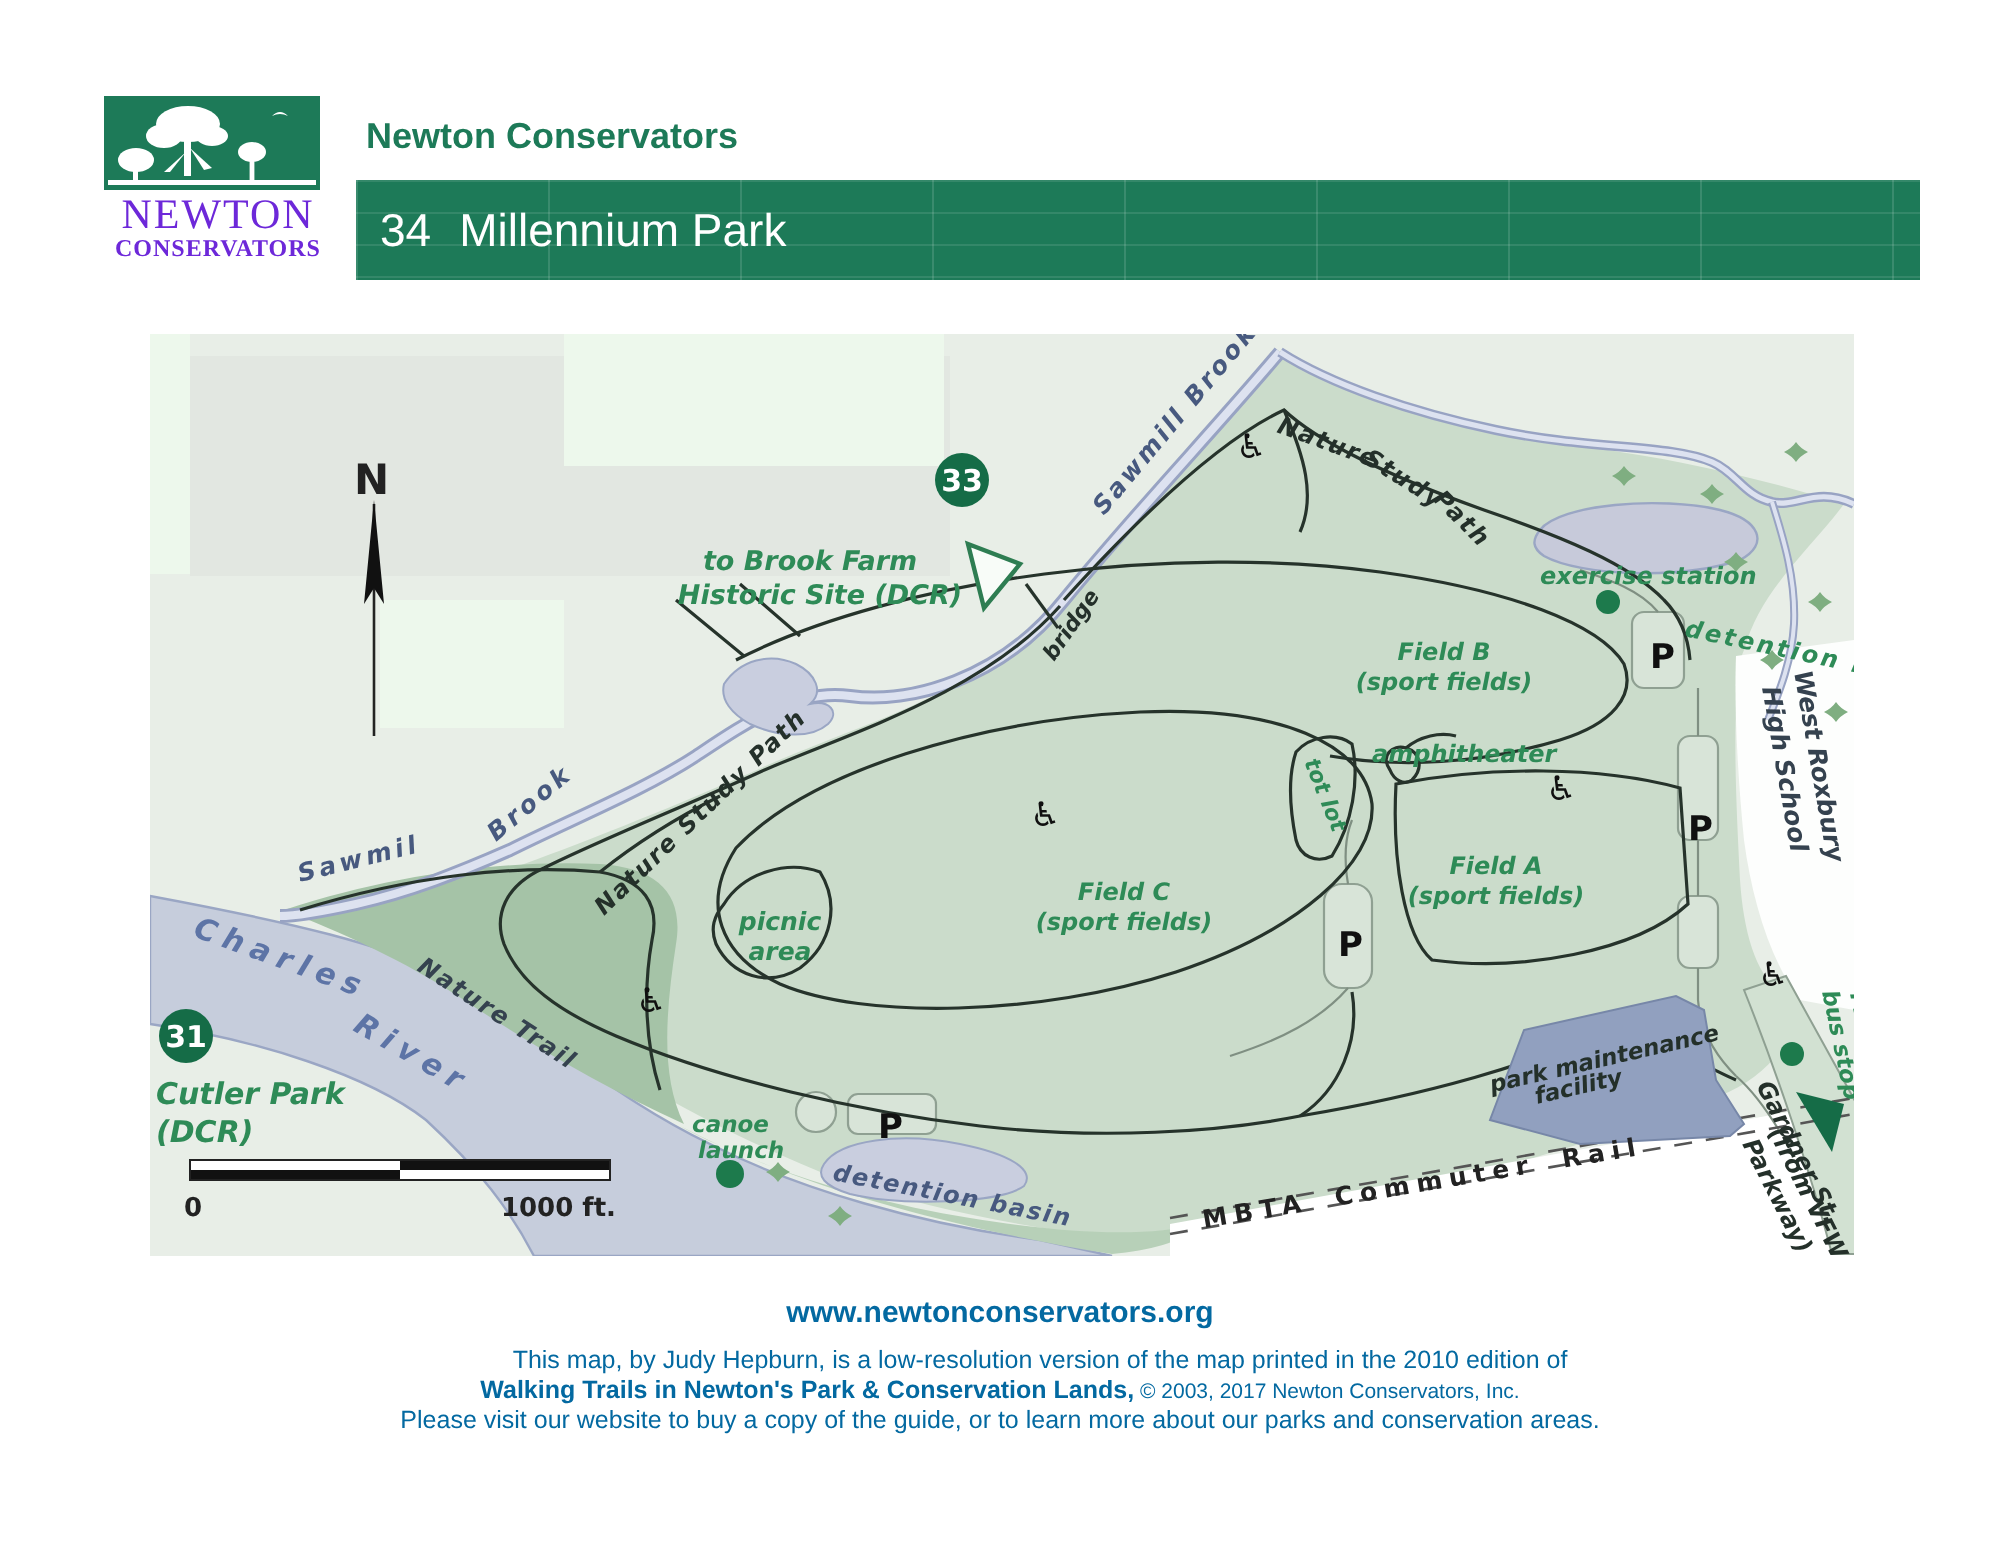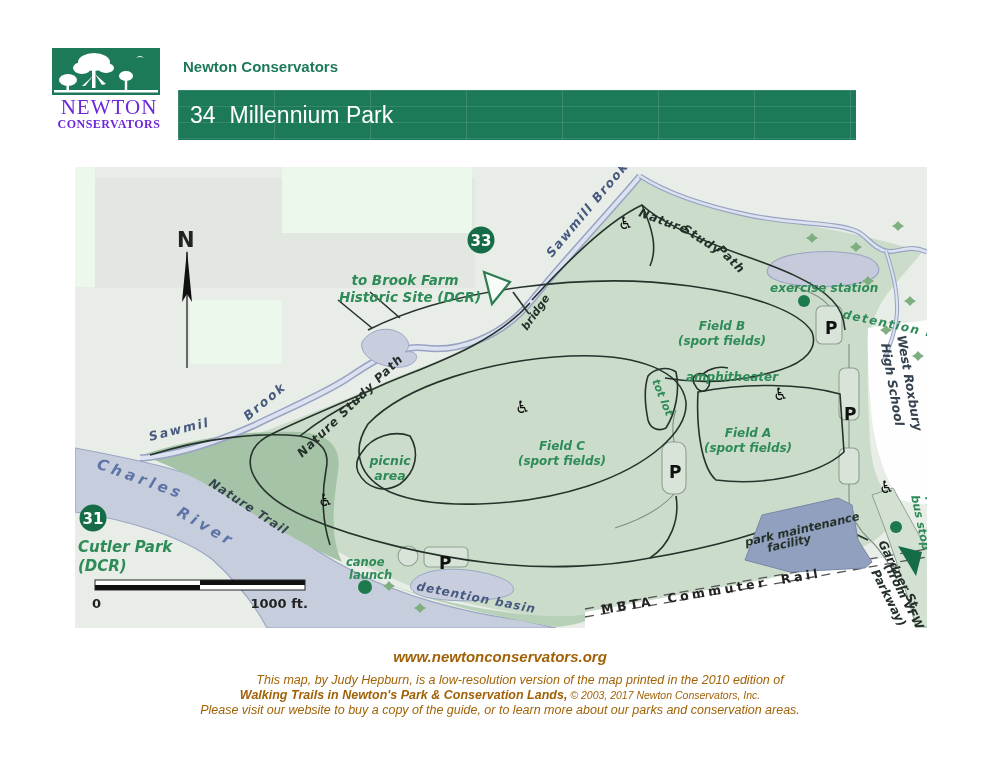--- a/index.html
+++ b/index.html
@@ -3,30 +3,30 @@
 <meta charset="utf-8">
 <style>
   html,body{margin:0;padding:0;background:#fff;}
   #page{position:relative;width:1000px;height:772px;background:#ffffff;overflow:hidden;
         font-family:"Liberation Sans",sans-serif;}
   
   #logo-box{position:absolute;left:52px;top:48px;width:108px;height:47px;background:#1d7a58;}
   #logo-name{position:absolute;left:50px;top:96px;width:118px;text-align:center;color:#6d28d9;}
   #logo-name .l1{font-family:"Liberation Serif",serif;font-size:21px;letter-spacing:1px;line-height:22px;}
   #logo-name .l2{font-size:12px;font-weight:bold;letter-spacing:.5px;line-height:13px;font-family:Liberation Serif, serif;}
-  #org-name{position:absolute;left:183px;top:58px;font-size:15px;font-weight:bold;color:#1d7a58;}
-  #banner{position:absolute;left:178px;top:90px;width:678px;height:50px;background:#1d7a58;
+  #org-name{position:absolute;left:183px;top:58px;font-size:18px;font-weight:bold;color:#1d7a58;}
+  #banner{position:absolute;left:178px;top:90px;width:782px;height:50px;background:#1d7a58;
      background-image:
        repeating-linear-gradient(to right, rgba(255,255,255,.13) 0 1px, transparent 1px 96px),
        repeating-linear-gradient(to bottom, rgba(255,255,255,.10) 0 1px, transparent 1px 16px);
      color:#fff;display:flex;align-items:center;}
   #banner .num{font-size:23px;margin-left:12px;}
   #banner .ttl{font-size:23px;margin-left:14px;}
   
-  .footer{position:absolute;left:0;width:1000px;text-align:center;color:#a16207;font-style:italic;}
+  .footer{position:absolute;left:0;width:1000px;text-align:center;color:#0369a1;}
   #site{top:648px;font-size:15px;font-weight:bold;}
   #f1{top:673px;font-size:12.5px;padding-left:20px;}
   #f2{top:688px;font-size:12.5px;}
   #f2 .b{font-weight:bold;}
   #f2 .s{font-size:10.5px;}
   #f3{top:703px;font-size:12.5px;}
   
   text{font-family:"DejaVu Sans",sans-serif;}
   .lg{fill:#2e8b57;font-style:italic;font-weight:600;}
   .lw{fill:#47597f;font-style:italic;font-weight:600;}

